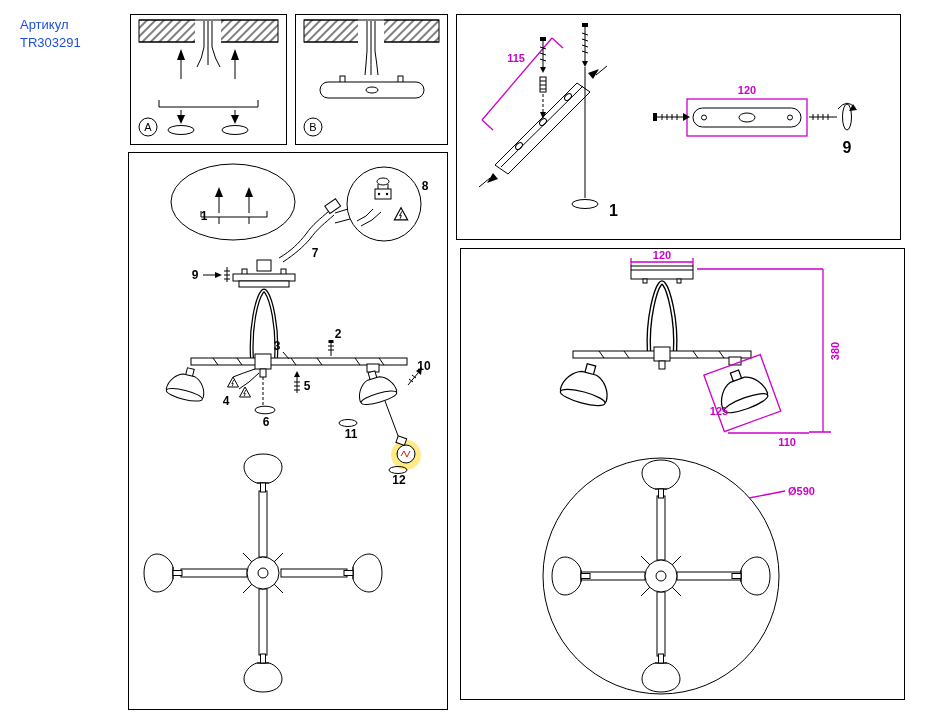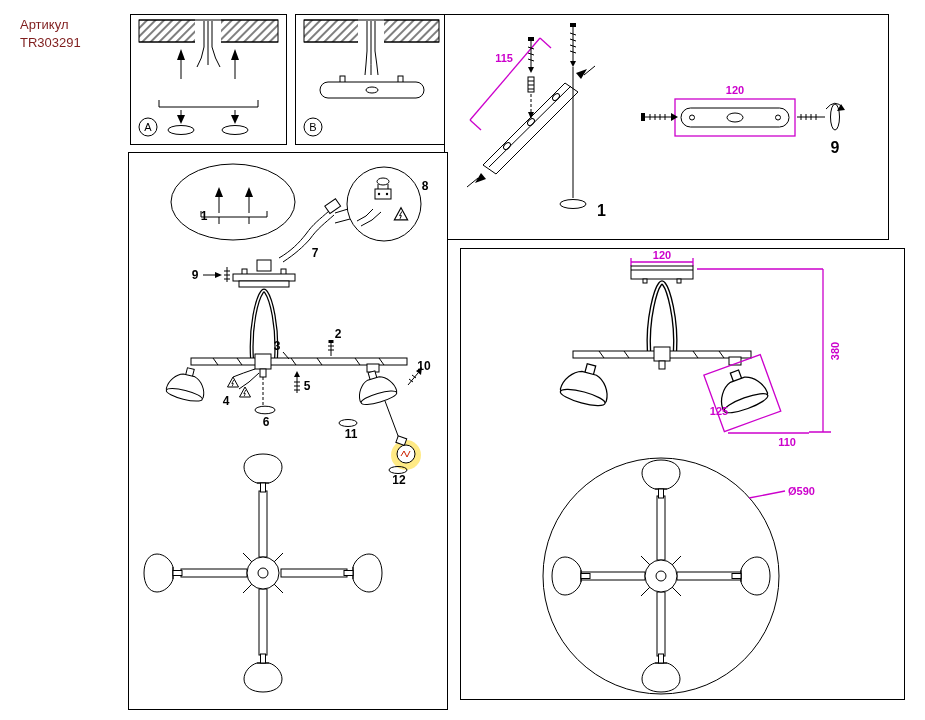--- a/index.html
+++ b/index.html
@@ -1,19 +1,19 @@
 <!DOCTYPE html>
 <html><head>
 <meta charset="utf-8">
 <style>
   * { margin:0; padding:0; box-sizing:border-box; }
   html,body { width:925px; height:720px; background:#fff; font-family:"Liberation Sans","DejaVu Sans",sans-serif; }
   body { position:relative; overflow:hidden; }
   .panel { position:absolute; border:1px solid #000; background:#fff; }
-  .hdr { position:absolute; left:20px; top:16px; color:#7f1d1d; font-size:13px; line-height:18px; }
+  .hdr { position:absolute; left:20px; top:16px; color:#1d4ed8; font-size:13px; line-height:18px; }
   svg { display:block; }
   svg text { font-family:"Liberation Sans","DejaVu Sans",sans-serif; }
   .k  { stroke:#000; fill:none; stroke-width:1; }
   .kw { fill:#fff; stroke:#000; stroke-width:1; }
   .kf { fill:#000; stroke:none; }
   .dim { stroke:#cc00cc; fill:none; stroke-width:1.3; }
   .num { font-size:12px; font-weight:bold; fill:#000; }
   .numbig { font-size:16px; font-weight:bold; fill:#000; }
   .ab { font-size:11px; fill:#000; }
   .dimt { font-size:11px; font-weight:bold; fill:#cc00cc; }
@@ -88,21 +88,21 @@
     <rect x="44" y="61" width="5" height="7" class="kw"></rect>
     <rect x="102" y="61" width="5" height="7" class="kw"></rect>
     <rect x="24" y="67" width="104" height="16" rx="8" class="kw"></rect>
     <ellipse cx="76" cy="75" rx="6" ry="3" class="k"></ellipse>
   </g>
   <circle cx="17" cy="112" r="9" class="k"></circle>
   <text x="17" y="116" text-anchor="middle" class="ab">B</text>
 </svg>
 </div>
 
-<div class="panel" style="left:444px;top:14px;width:445px;height:226px;">
+<div class="panel" style="left:456px;top:14px;width:445px;height:226px;">
 <svg width="443" height="224" viewBox="0 0 443 224">
 
   <g>
     <polygon points="38,150 120,68 133,77 51,159" class="kw"></polygon>
     <line x1="44" y1="152" x2="126" y2="71" class="k"></line>
     <ellipse cx="62" cy="131" rx="4" ry="2.6" class="k" transform="rotate(-45 62 131)"></ellipse>
     <ellipse cx="86" cy="107" rx="4" ry="2.6" class="k" transform="rotate(-45 86 107)"></ellipse>
     <ellipse cx="111" cy="82" rx="4" ry="2.6" class="k" transform="rotate(-45 111 82)"></ellipse>
     <path d="M33,163 l-11,9 M139,60 l11,-9" class="k" stroke-width="1.5"></path>
     <polygon points="36,158 30,168 41,164" class="kf"></polygon>

